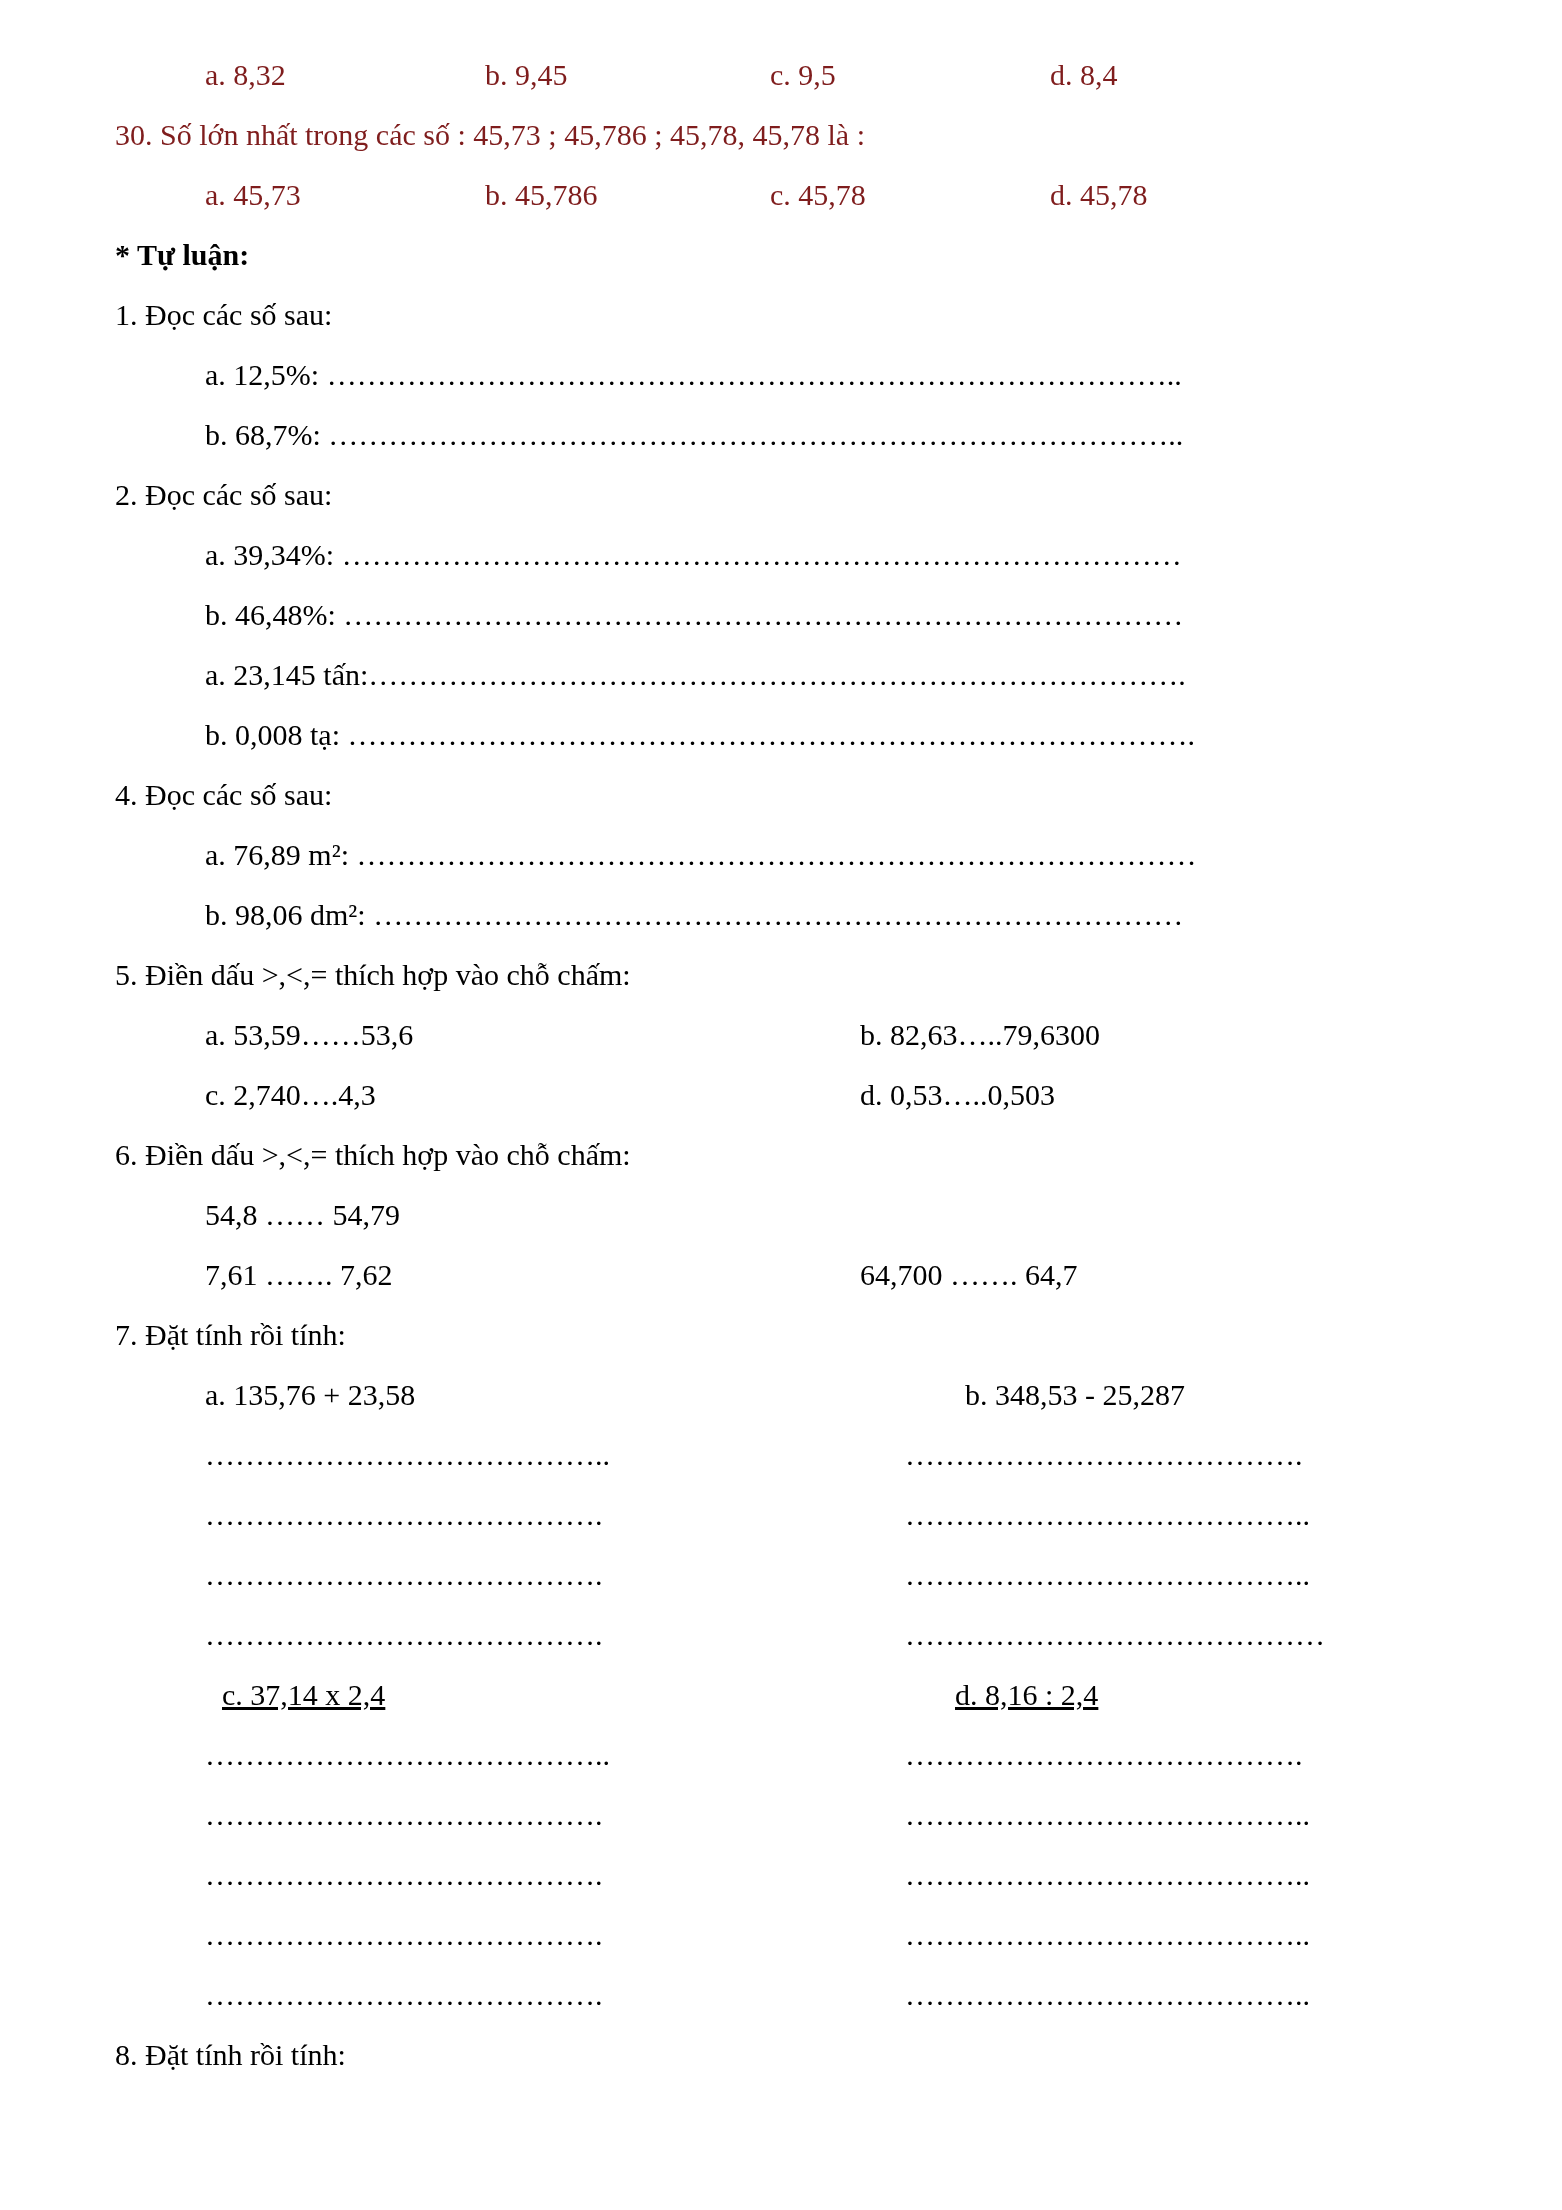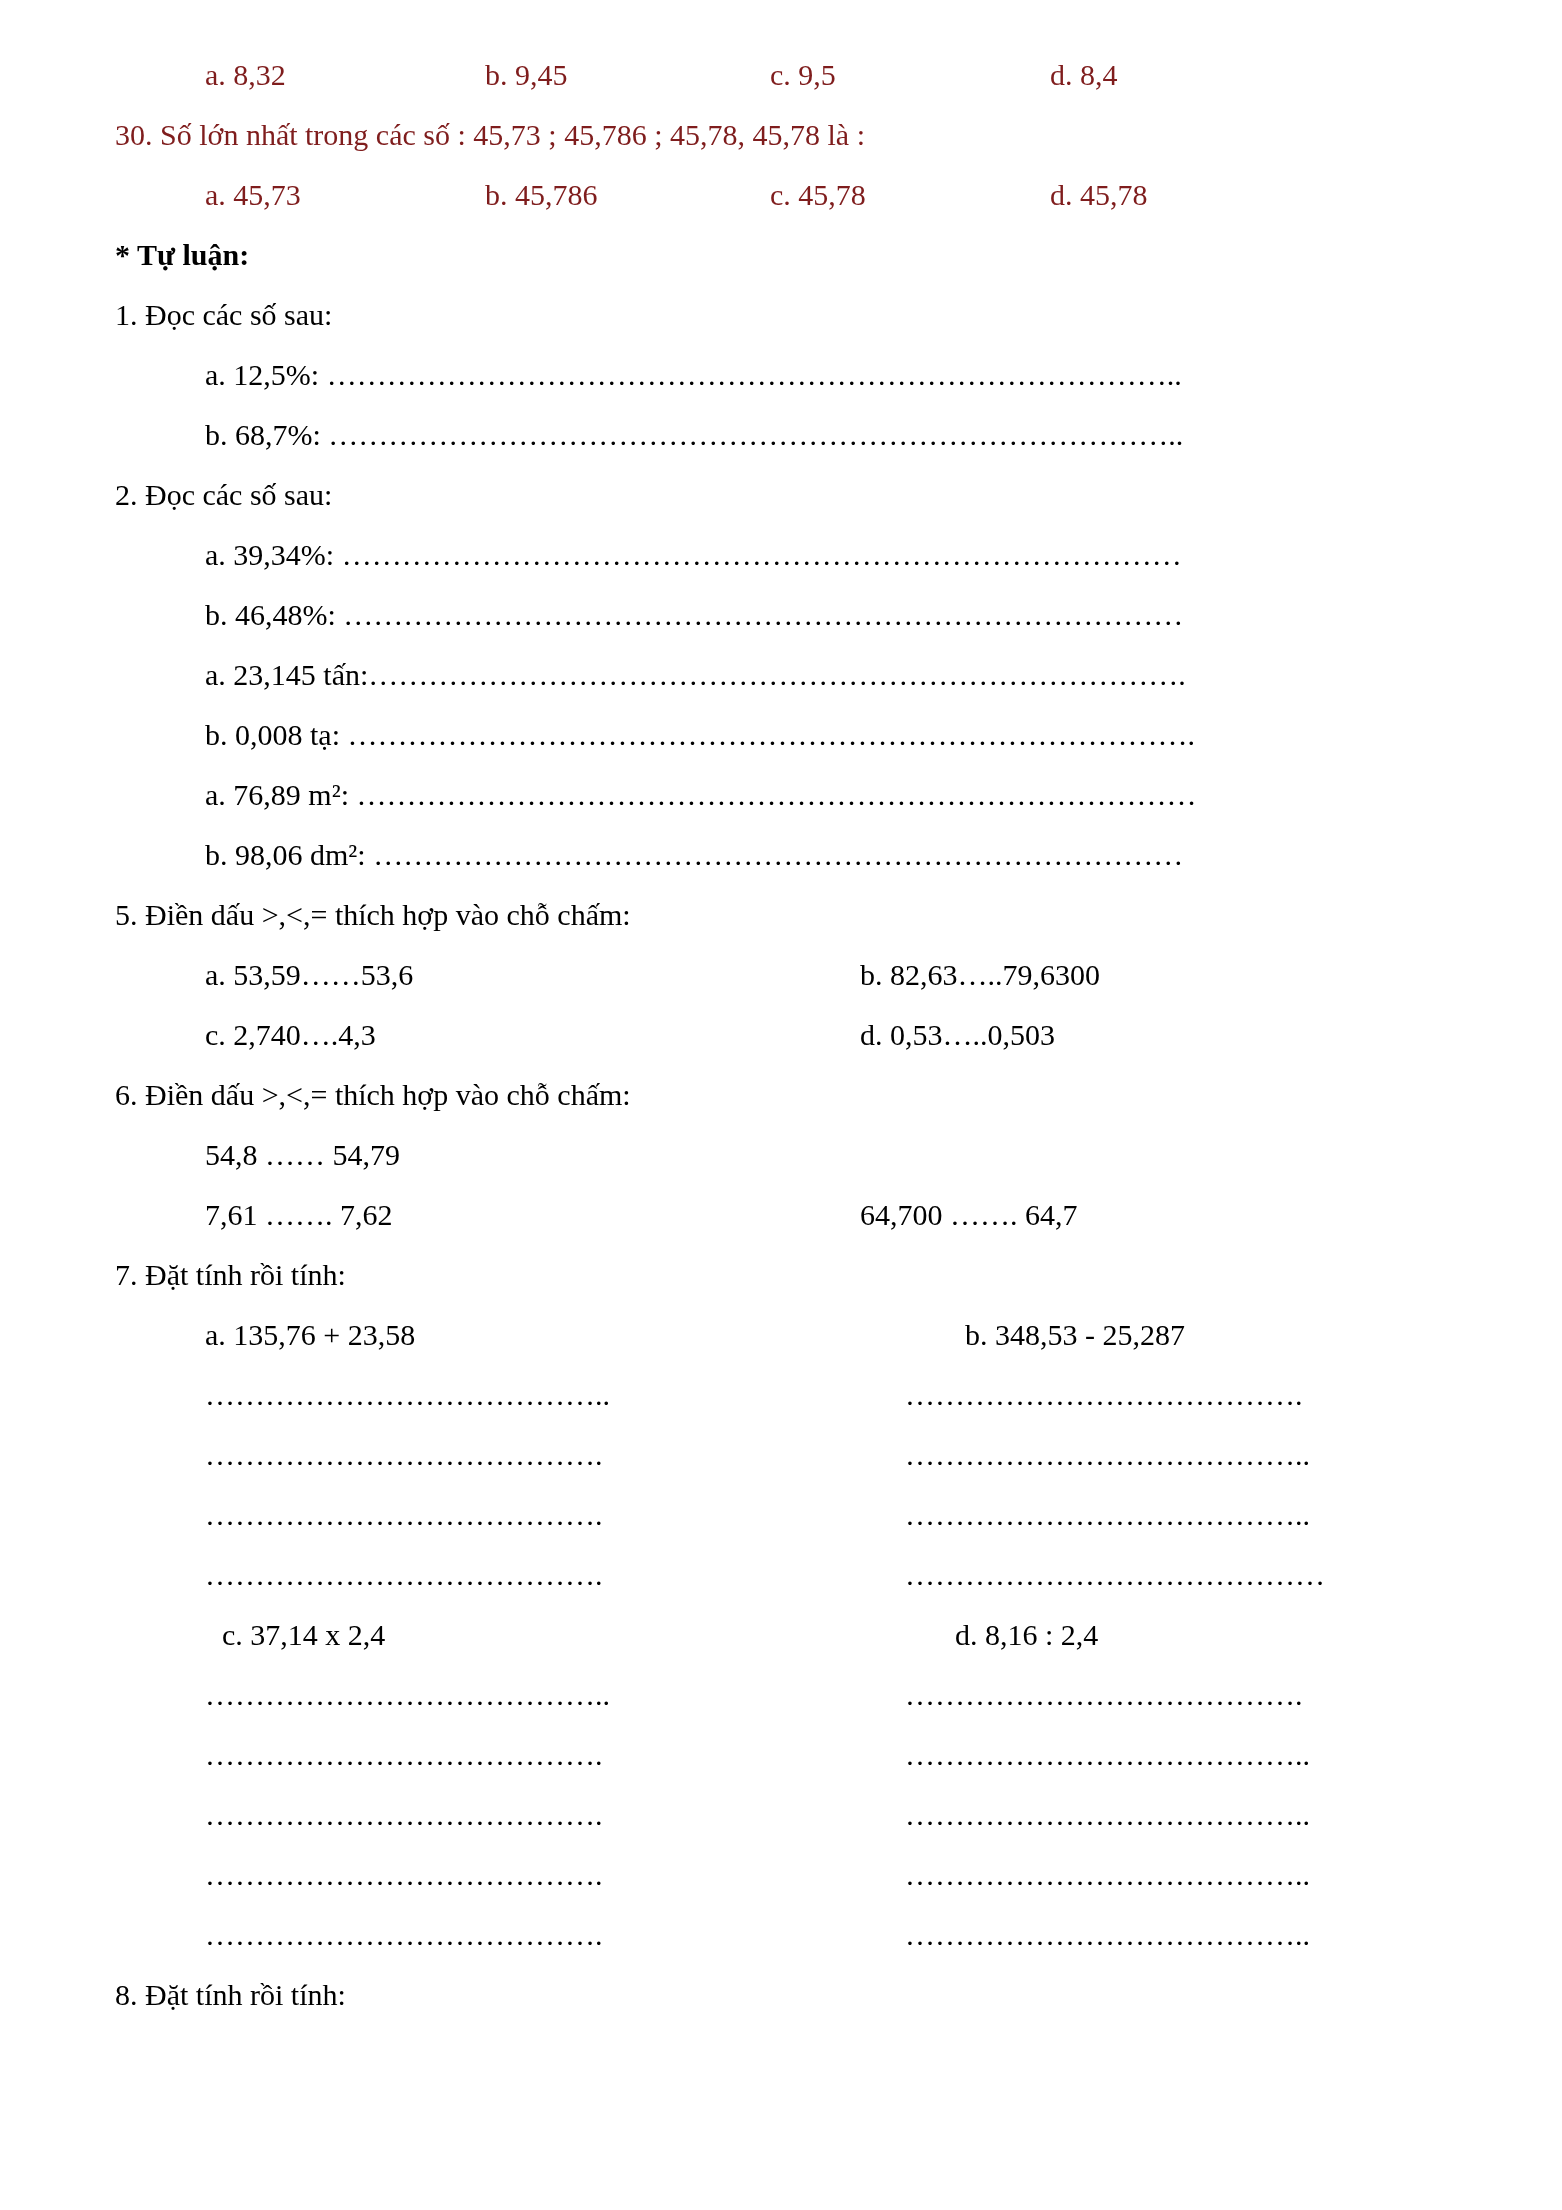--- a/index.html
+++ b/index.html
@@ -20,21 +20,21 @@
     overflow: hidden;
   }
   .line {
     height: 60px;
     line-height: 60px;
     white-space: nowrap;
   }
   .red { color: #7f1d1d; }
   .bold { font-weight: bold; }
   .indent { margin-left: 90px; }
-  .indent2 { margin-left: 107px; }
+  .indent2 { margin-left: 107px; text-decoration: underline; }
 
   
   .opts4 {
     display: grid;
     grid-template-columns: 280px 285px 280px 1fr;
   }
   
   .cols2 {
     display: grid;
     grid-template-columns: 655px 1fr;
@@ -81,20 +81,21 @@
   <div class="line indent">a.  12,5%: …………………………………………………………………………..</div>
   <div class="line indent">b. 68,7%: …………………………………………………………………………..</div>
 
   <div class="line">2. Đọc các số sau:</div>
   <div class="line indent">a. 39,34%: …………………………………………………………………………</div>
   <div class="line indent">b. 46,48%: …………………………………………………………………………</div>
 
   <div class="line indent">a. 23,145 tấn:……………………………………………………………………….</div>
   <div class="line indent">b. 0,008 tạ: ………………………………………………………………………….</div>
 
+  <div class="line">4. Đọc các số sau:</div>
   <div class="line indent">a. 76,89 m²: …………………………………………………………………………</div>
   <div class="line indent">b. 98,06 dm²: ………………………………………………………………………</div>
 
   <div class="line">5. Điền dấu &gt;,&lt;,= thích hợp vào chỗ chấm:</div>
   <div class="line cols2 indent">
     <span>a. 53,59……53,6</span>
     <span>b. 82,63…..79,6300</span>
   </div>
   <div class="line cols2 indent">
     <span>c. 2,740….4,3</span>

